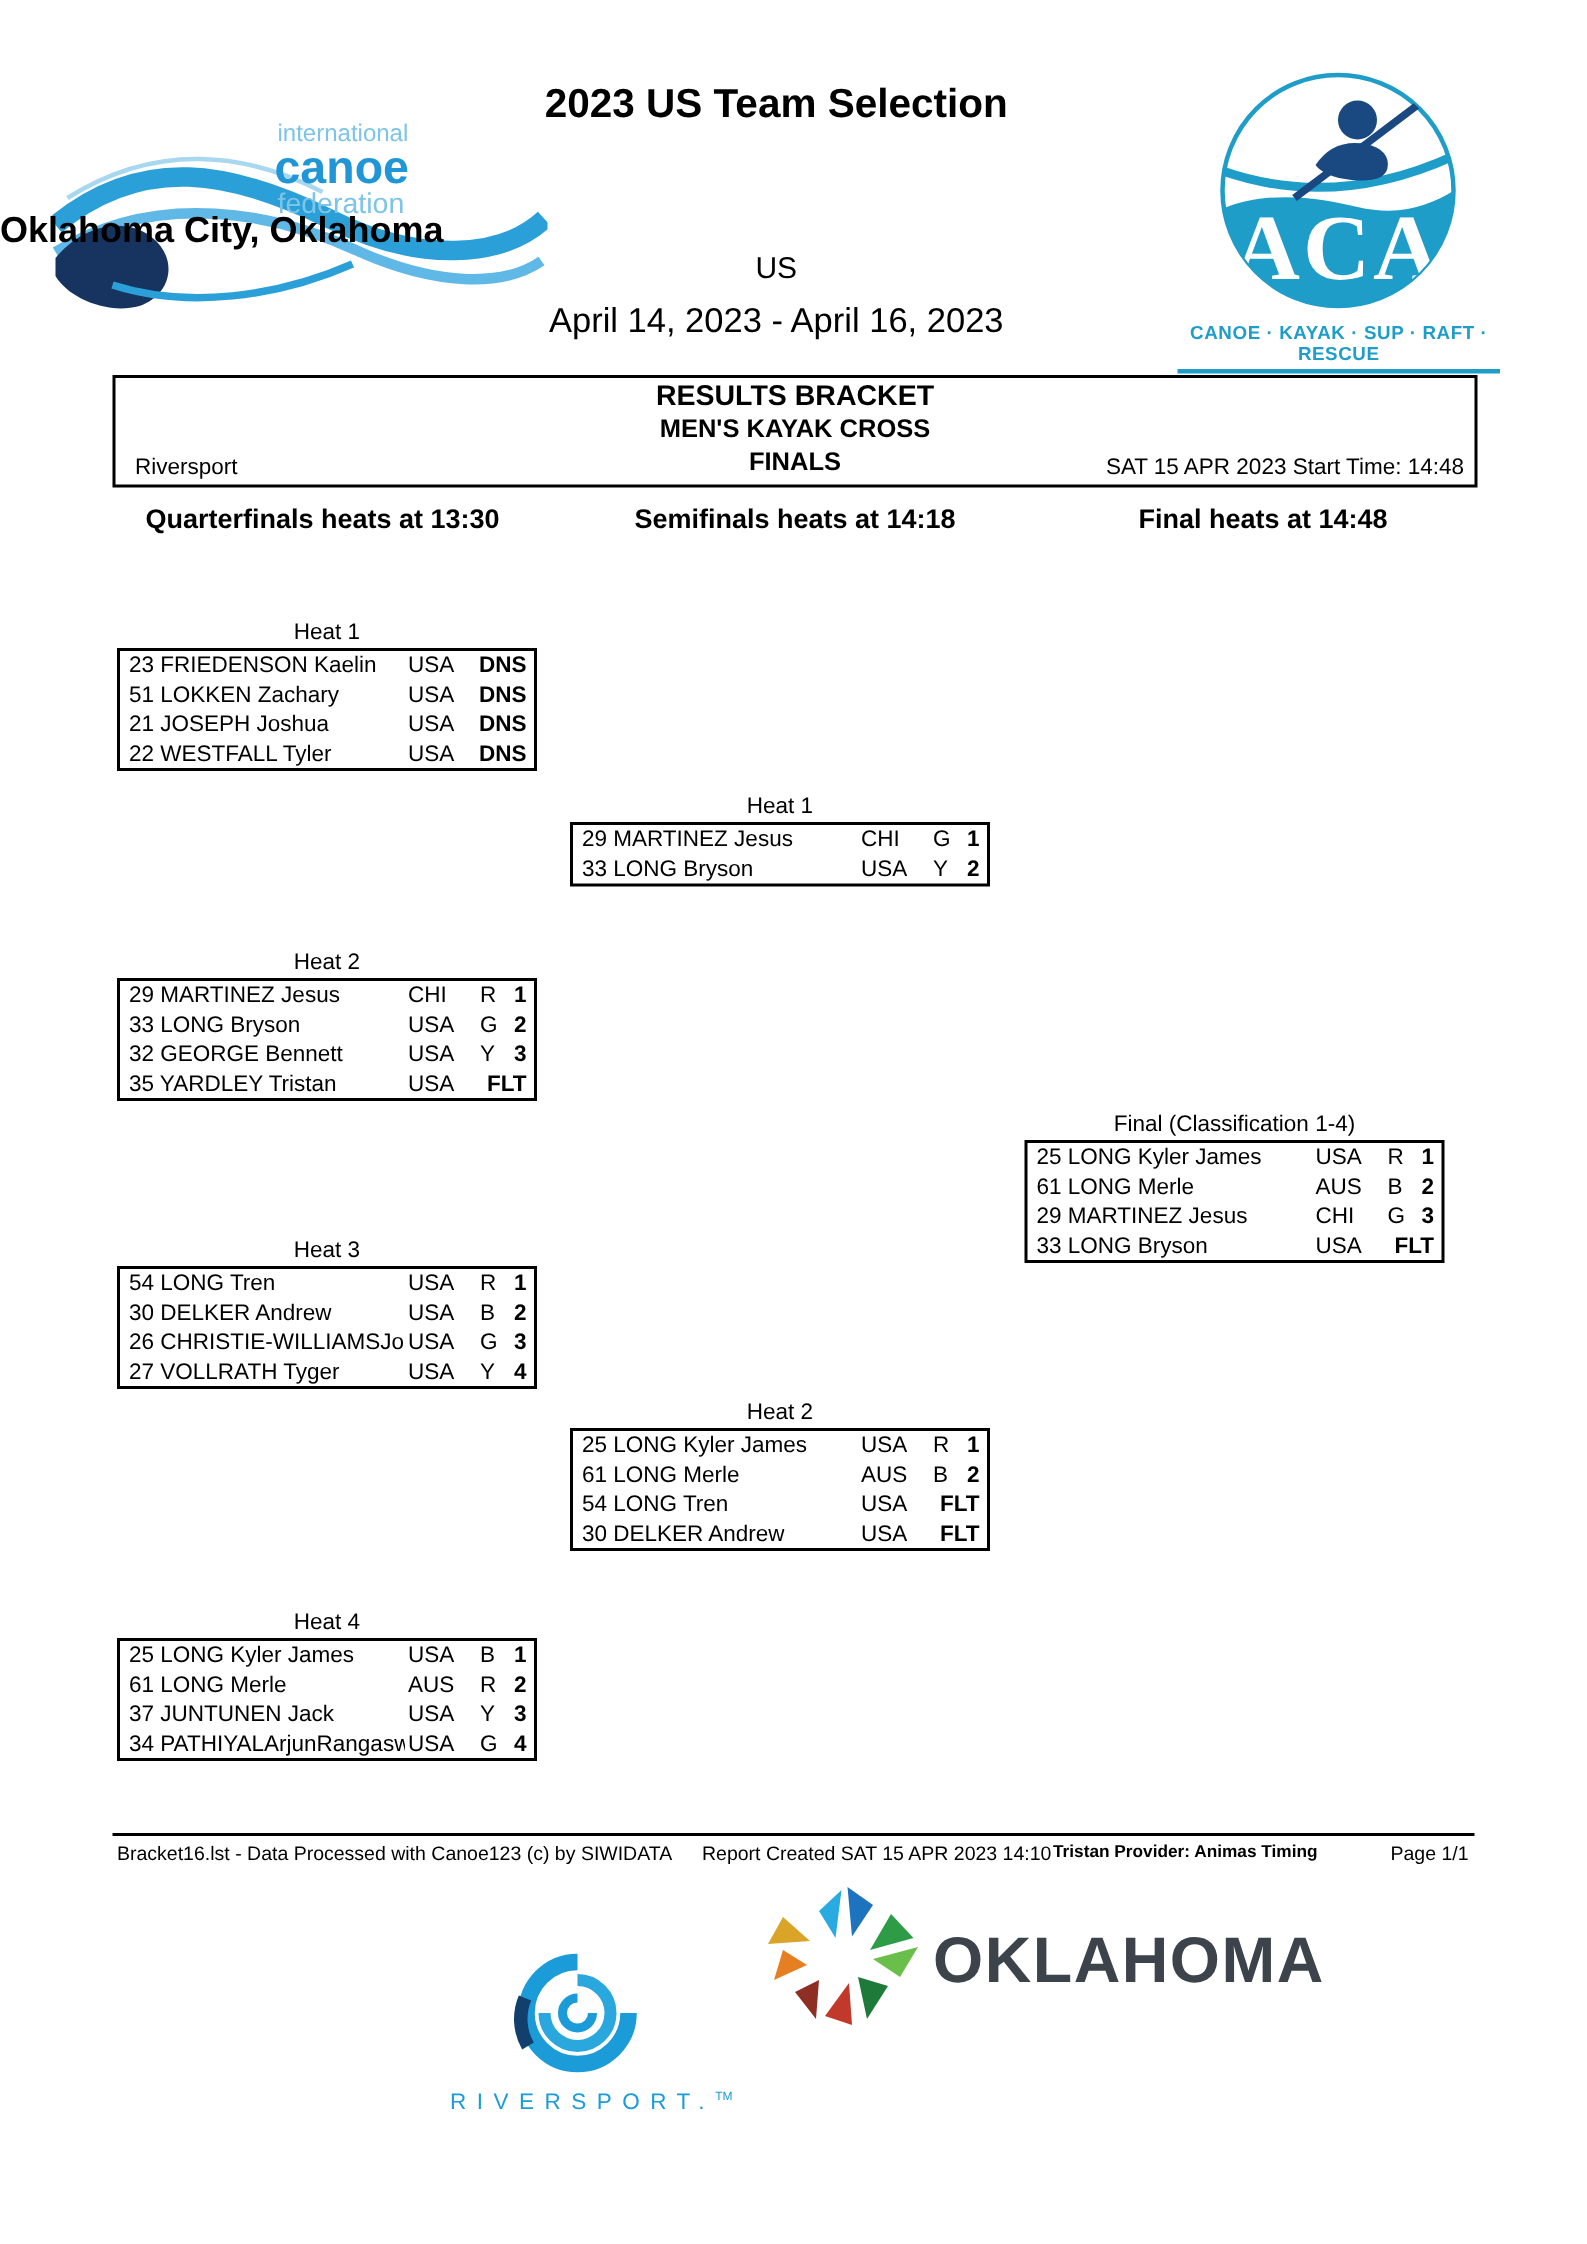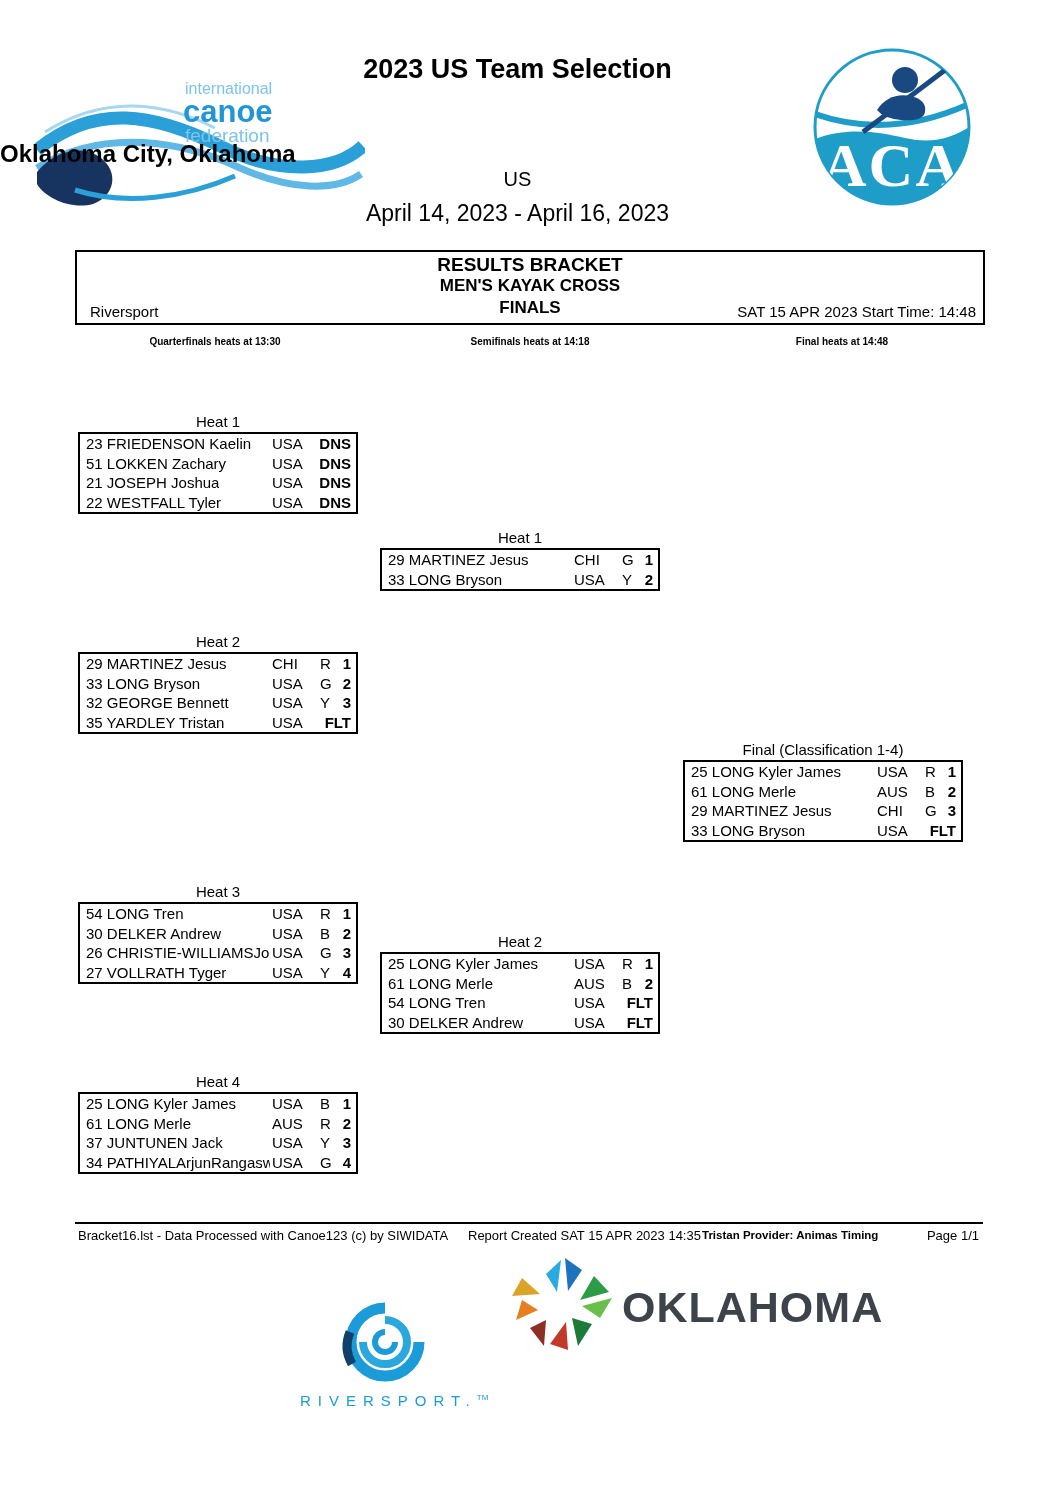--- a/index.html
+++ b/index.html
@@ -22,21 +22,21 @@
 
   
   .tbox{left:75px;top:250px;width:906px;height:71px;border:2px solid #000;background:#fff;}
   .tbox .l1{position:absolute;left:0;top:2px;width:100%;text-align:center;font-size:19px;font-weight:bold;}
   .tbox .l2{position:absolute;left:0;top:24px;width:100%;text-align:center;font-size:17px;font-weight:bold;}
   .tbox .l3{position:absolute;left:0;top:46px;width:100%;text-align:center;font-size:17px;font-weight:bold;}
   .tbox .venue{position:absolute;left:13px;bottom:3px;font-size:15px;}
   .tbox .dt{position:absolute;right:7px;bottom:3px;font-size:15px;}
 
   
-  .rhdr{top:336px;font-size:10px;font-weight:bold;text-align:center;width:300px;}
+  .rhdr{top:336px;font-size:18px;font-weight:bold;text-align:center;width:300px;}
   .rhdr.r0{left:65px;}
   .rhdr.r1{left:380px;}
   .rhdr.r2{left:692px;}
 
   
   .bracket{width:280px;}
   .bhead{text-align:center;font-size:15px;height:19px;line-height:18px;}
   .btable{border:2px solid #000;background:#fff;}
   .brow{position:relative;height:19.5px;line-height:19.5px;font-size:15px;}
   .brow .c-name{position:absolute;left:6px;top:0;white-space:nowrap;overflow:hidden;max-width:184px;}
@@ -91,20 +91,21 @@
       <circle cx="107" cy="79" r="77" fill="#ffffff" stroke="#1f9dc9" stroke-width="3"></circle>
       <g clip-path="url(#acaClip)">
         <path d="M28,92 C60,78 95,84 120,90 C150,97 170,88 186,78 L186,158 L28,158 Z" fill="#1f9dc9"></path>
         <path d="M30,66 Q105,92 184,56" fill="none" stroke="#1f9dc9" stroke-width="6"></path>
         <line x1="78" y1="84" x2="168" y2="16" stroke="#1a4880" stroke-width="5"></line>
         <circle cx="120" cy="32" r="13" fill="#1a4880"></circle>
         <path d="M92,62 Q104,44 126,48 Q142,52 140,64 Q138,74 116,72 Q98,70 92,62 Z" fill="#1a4880"></path>
         <text x="107" y="138" text-anchor="middle" font-family="Liberation Serif, serif" font-weight="bold" font-size="62" fill="#ffffff" letter-spacing="2">ACA</text>
       </g>
     </svg>
+    <div class="aca-tag">CANOE · KAYAK · SUP · RAFT · RESCUE</div>
   </div>
 
   <div class="abs tbox">
     <div class="l1">RESULTS BRACKET</div>
     <div class="l2">MEN'S KAYAK CROSS</div>
     <div class="l3">FINALS</div>
     <div class="venue">Riversport</div>
     <div class="dt">SAT 15 APR 2023 Start Time: 14:48</div>
   </div>
 
@@ -163,21 +164,21 @@
           <span class="c-rank">3</span>
         </div>
         <div class="brow">
           <span class="c-name">35 YARDLEY Tristan</span>
           <span class="c-ctry">USA</span>
           <span class="c-col"></span>
           <span class="c-rank">FLT</span>
         </div>
       </div>
   </div>
-  <div class="abs bracket" style="left:78px;top:883px;">
+  <div class="abs bracket" style="left:78px;top:825px;">
     <div class="bhead">Heat 3</div>
     <div class="btable">
         <div class="brow">
           <span class="c-name">54 LONG Tren</span>
           <span class="c-ctry">USA</span>
           <span class="c-col">R</span>
           <span class="c-rank">1</span>
         </div>
         <div class="brow">
           <span class="c-name">30 DELKER Andrew</span>
@@ -299,21 +300,21 @@
           <span class="c-name">33 LONG Bryson</span>
           <span class="c-ctry">USA</span>
           <span class="c-col"></span>
           <span class="c-rank">FLT</span>
         </div>
       </div>
   </div>
 
   <div class="abs pfoot">
     <div class="f1">Bracket16.lst - Data Processed with Canoe123 (c) by SIWIDATA</div>
-    <div class="f2">Report Created SAT 15 APR 2023 14:35</div>
+    <div class="f2">Report Created SAT 15 APR 2023 14:10</div>
     <div class="f3">Tristan Provider: Animas Timing</div>
     <div class="f4">Page 1/1</div>
   </div>
 
   <div class="abs rsport">
     <svg width="94" height="80" viewBox="0 0 94 80">
       <path d="M47,6 A34,34 0 1 0 81,40" fill="none" stroke="#1b9cd8" stroke-width="11"></path>
       <path d="M47,18 A22,22 0 1 1 25,40" fill="none" stroke="#2aa7dd" stroke-width="8"></path>
       <path d="M47,30 A10,10 0 1 0 57,40" fill="none" stroke="#1b9cd8" stroke-width="6"></path>
       <path d="M14,62 A36,36 0 0 1 12,30" fill="none" stroke="#123f6b" stroke-width="9"></path>

